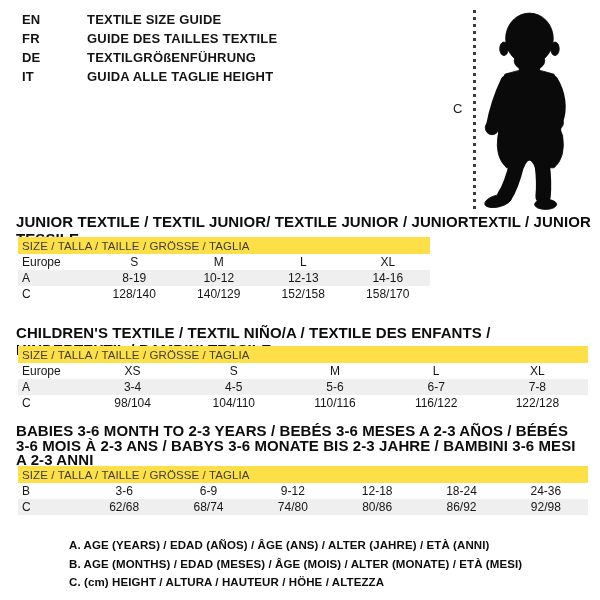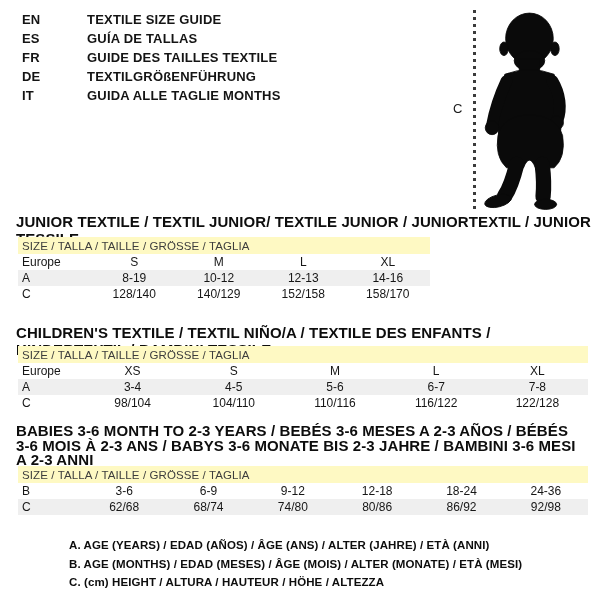--- a/index.html
+++ b/index.html
@@ -32,21 +32,21 @@
   .tbl-title { position:absolute; left:16px; font-size:15px; font-weight:bold; letter-spacing:.1px; color:#0d0d0d; }
   #t1-title { top:213px; }
   #t2-title { top:324px; }
   #t3-title { top:424px; width:562px; line-height:14.5px; }
 
   table.size-table { position:absolute; left:18px; border-collapse:collapse; table-layout:fixed; }
   #t1 { top:237px; width:412px; }
   #t2 { top:346px; width:570px; }
   #t3 { top:466px; width:570px; }
   th.band {
-    background:#fef9c3; color:#3d3d3d; font-weight:normal; text-align:left;
+    background:#fde047; color:#3d3d3d; font-weight:normal; text-align:left;
     font-size:11.5px; height:17px; padding:1px 4px; letter-spacing:.1px;
   }
   td { font-size:12px; text-align:center; height:16px; line-height:16px; padding:0; color:#161616;margin-left:17px; }
   td.lbl { text-align:left; padding-left:4px; }
   tr.stripe { background:#efefef; }
 
   
   .legend { position:absolute; left:22px; top:536px; }
   .legend-line { font-size:11.5px; font-weight:bold; line-height:18.5px; letter-spacing:.1px; color:#0d0d0d;margin-left:47px; }
 </style>
@@ -54,34 +54,30 @@
 <body>
 
 <div class="page">
 
   <div class="lang-list">
     <div class="lang-row">
       <span class="lang-code">EN</span>
       <span class="lang-label">TEXTILE SIZE GUIDE</span>
     </div>
     <div class="lang-row">
-      <span class="lang-code">ES</span>
-      <span class="lang-label">GUÍA DE TALLAS</span>
-    </div>
-    <div class="lang-row">
       <span class="lang-code">FR</span>
       <span class="lang-label">GUIDE DES TAILLES TEXTILE</span>
     </div>
     <div class="lang-row">
       <span class="lang-code">DE</span>
       <span class="lang-label">TEXTILGRÖßENFÜHRUNG</span>
     </div>
     <div class="lang-row">
       <span class="lang-code">IT</span>
-      <span class="lang-label">GUIDA ALLE TAGLIE MONTHS</span>
+      <span class="lang-label">GUIDA ALLE TAGLIE HEIGHT</span>
     </div>
   </div>
 
   <div class="figure">
     <span class="measure-label">C</span>
     <div class="measure-line"></div>
     <svg class="baby" viewBox="0 0 120 240" xmlns="http://www.w3.org/2000/svg">
 
       <ellipse cx="57" cy="36" rx="28" ry="30"></ellipse>
       <ellipse cx="27" cy="48" rx="5" ry="8"></ellipse>

